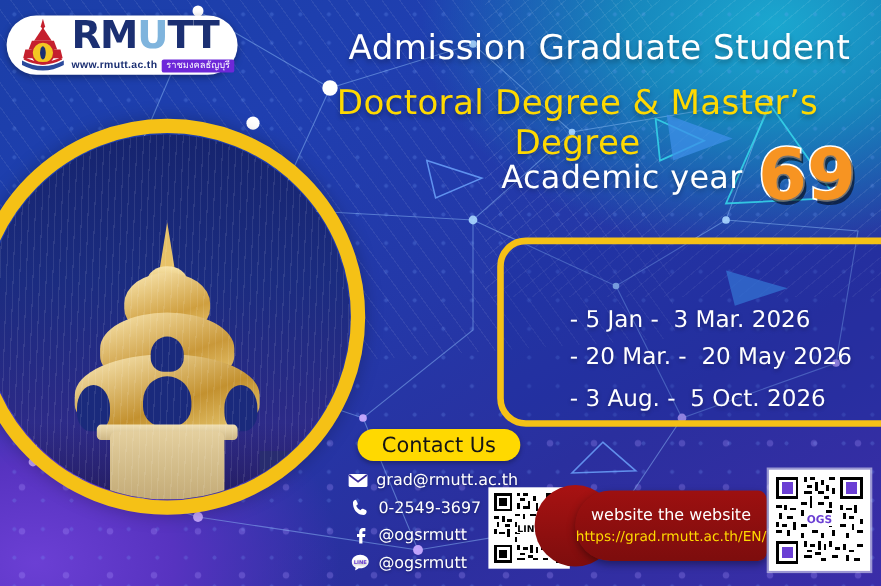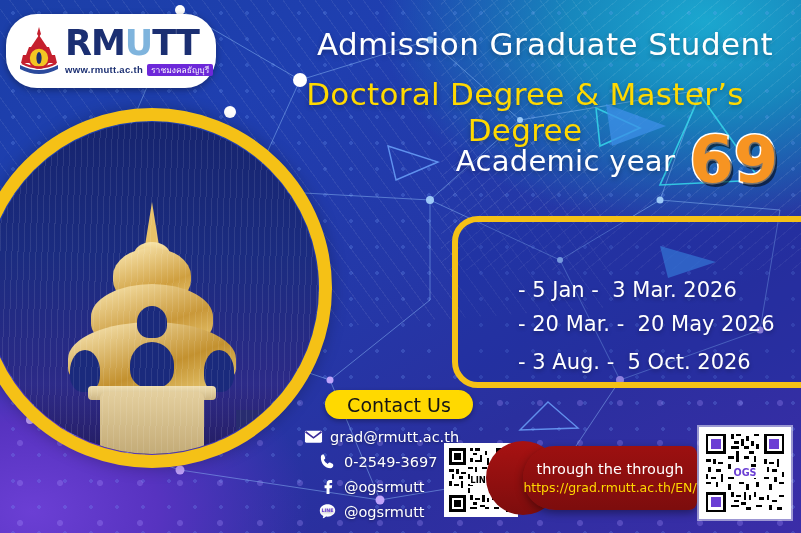--- a/index.html
+++ b/index.html
@@ -27,21 +27,21 @@
     background:repeating-linear-gradient(58deg, rgba(255,255,255,.065) 0px, rgba(255,255,255,.065) 1px, rgba(0,0,0,0) 1px, rgba(0,0,0,0) 13px);
     transform:rotate(-4deg);
   }
   .bg-rays2{
     position:absolute;right:-60px;top:-60px;width:420px;height:330px;
     background:repeating-linear-gradient(-40deg, rgba(255,255,255,.07) 0px, rgba(255,255,255,.07) 1px, rgba(0,0,0,0) 1px, rgba(0,0,0,0) 11px);
   }
   .net{position:absolute;inset:0;}
   
   .logo-pill{
-    position:absolute;left:6px;top:14px;width:210px;height:74px;
+    position:absolute;left:6px;top:14px;width:210px;height:54px;
     background:#fff;border-radius:31px;box-shadow:0 2px 7px rgba(0,0,0,.35);
     display:flex;align-items:center;padding:0 10px;box-sizing:border-box;
   }
   .emblem{width:46px;height:52px;flex:0 0 46px;margin-right:3px;}
   .logo-txt{display:flex;flex-direction:column;line-height:1;}
   .rmutt-word{font-size:35px;font-weight:bold;letter-spacing:-1px;color:#1b2f72;
     font-family:"DejaVu Sans",sans-serif;}
   .rmutt-word .v{color:#7fb4dd;}
   .logo-sub{display:flex;align-items:center;margin-top:3px;}
   .logo-url{font-size:9.5px;color:#1b2f72;letter-spacing:.3px;margin-right:4px;font-weight:bold;}
@@ -120,21 +120,21 @@
   
   .contact-pill{
     position:absolute;left:325px;top:390px;width:148px;height:29px;
     background:#ffd900;border-radius:15px;display:flex;align-items:center;justify-content:center;
     color:#151515;font-size:19px;font-family:"DejaVu Sans",sans-serif;
     box-shadow:0 2px 5px rgba(0,0,0,.3);
   }
   .c-row{position:absolute;display:flex;align-items:center;color:#fff;font-size:14.5px;
     font-family:"DejaVu Sans",sans-serif;text-shadow:0 1px 3px rgba(0,0,0,.4);}
   .c-ico{width:19px;height:19px;margin-right:7px;flex:0 0 19px;display:flex;align-items:center;justify-content:center;}
-  .cr0{left:304px;top:427px;}
+  .cr0{left:316px;top:427px;}
   .cr1{left:318px;top:452px;}
   .cr2{left:318px;top:477px;}
   .cr3{left:318px;top:502px;}
   
   .qr-line{position:absolute;left:444px;top:443px;width:74px;height:74px;background:#fff;padding:3px;box-sizing:border-box;}
   .qr-main{position:absolute;left:699px;top:427px;width:92px;height:92px;background:#fff;padding:4px;box-sizing:border-box;
     box-shadow:0 0 0 2px rgba(255,255,255,.5);}
   
   .online{
     position:absolute;left:523px;top:446px;width:174px;height:64px;
@@ -367,21 +367,21 @@
           <rect x="9" y="18" width="1" height="2"></rect>
         <rect x="19" y="18" width="1" height="2"></rect>
       </g>
       <rect x="10" y="12.5" width="9" height="4" fill="#fff"></rect>
       <text x="14.5" y="15.9" font-size="3.6" font-family="DejaVu Sans, sans-serif" fill="#000" text-anchor="middle" font-weight="bold">LINE</text>
     </svg>
   </div>
 
   <div class="red-blob"></div>
   <div class="online">
-    <div class="online-l2">through the through</div>
+    <div class="online-l2">website the website</div>
     <div class="online-url">https://grad.rmutt.ac.th/EN/</div>
   </div>
 
   <div class="qr-main">
     <svg viewBox="0 0 33 33" width="100%" height="100%" shape-rendering="crispEdges">
       <rect width="33" height="33" fill="#fff"></rect>
       <g fill="#000">
         <rect x="1" y="1" width="8" height="8"></rect>
           <rect x="2" y="2" width="6" height="6" fill="#fff"></rect>
           <rect x="3" y="3" width="4" height="4" fill="#6b3fd4"></rect>

